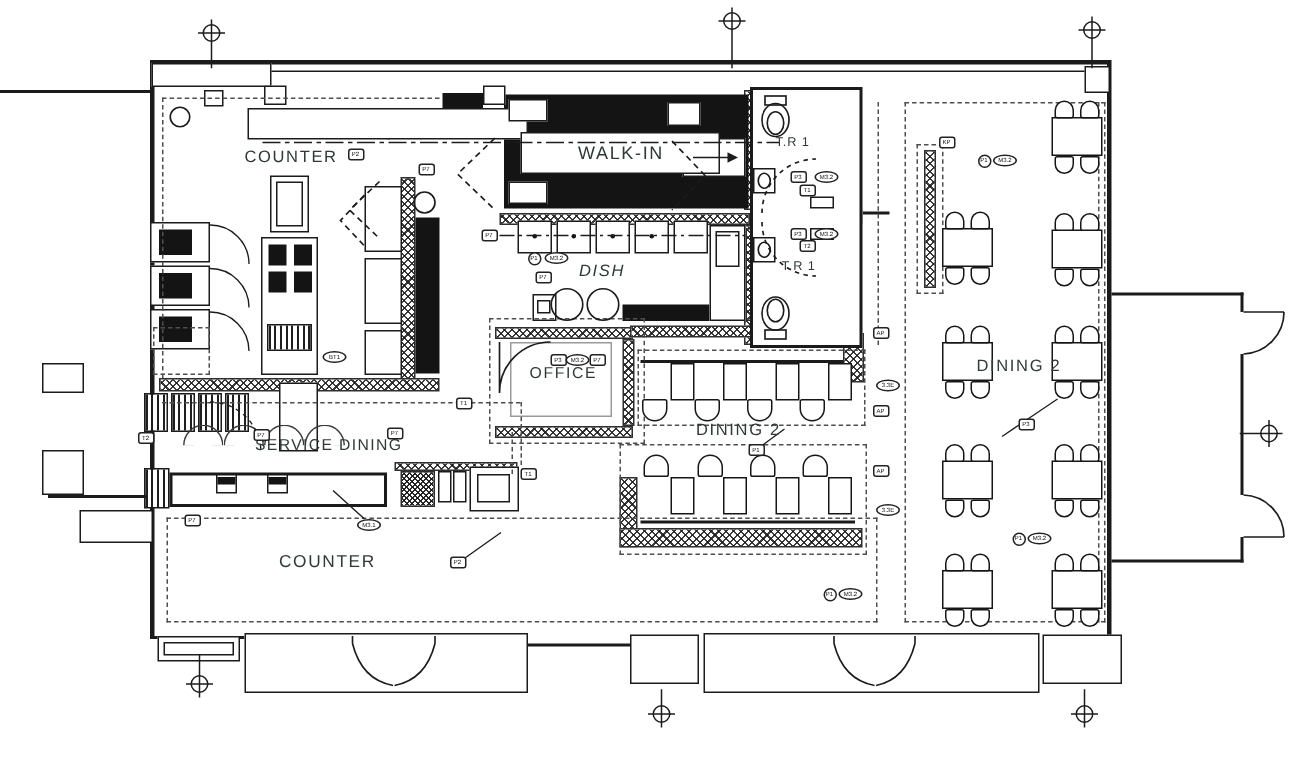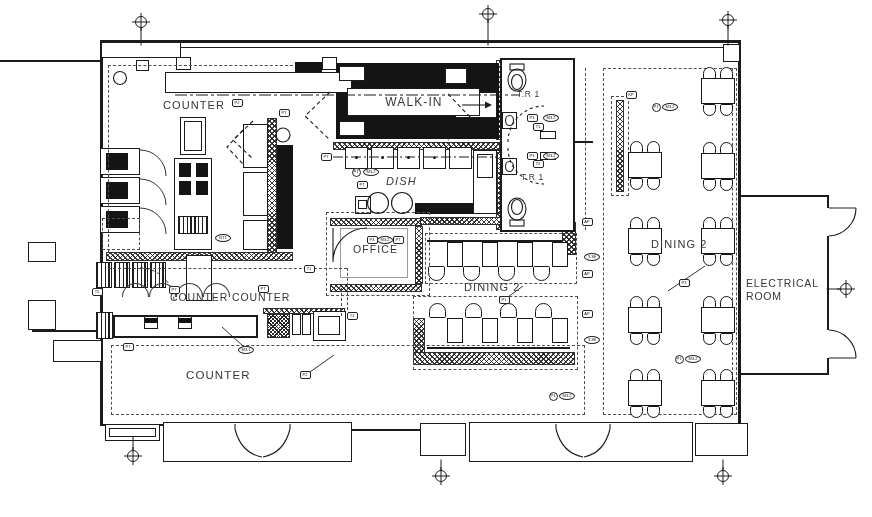--- a/index.html
+++ b/index.html
@@ -341,17 +341,15 @@
   </svg>
 
   <div class="lbl" style="left:163px;top:99px;font-size:11px;">COUNTER</div>
   <div class="lbl" style="left:352px;top:95px;width:124px;text-align:center;font-size:12px;">WALK-IN</div>
   <div class="lbl" style="left:386px;top:175px;font-size:11px;font-style:italic;">DISH</div>
   <div class="lbl" style="left:353px;top:243px;font-size:10.5px;">OFFICE</div>
   <div class="lbl" style="left:517px;top:89px;font-size:8.5px;letter-spacing:.6px;">T.R 1</div>
   <div class="lbl" style="left:521px;top:172px;font-size:8.5px;letter-spacing:.6px;">T.R 1</div>
   <div class="lbl" style="left:464px;top:281px;font-size:11px;">DINING 2</div>
   <div class="lbl" style="left:651px;top:238px;font-size:11px;">DINING 2</div>
-  <div class="lbl" style="left:170px;top:291px;font-size:10.5px;letter-spacing:.9px;">COUNTER COUNTER</div>
+  <div class="lbl" style="left:170px;top:291px;font-size:10.5px;letter-spacing:.9px;">SERVICE DINING</div>
   <div class="lbl" style="left:186px;top:369px;font-size:11.5px;">COUNTER</div>
-  <div class="lbl" style="left:746px;top:277px;font-size:10.5px;line-height:13px;letter-spacing:.8px;">ELECTRICAL
-ROOM</div>
 </div>
 
 </body></html>

